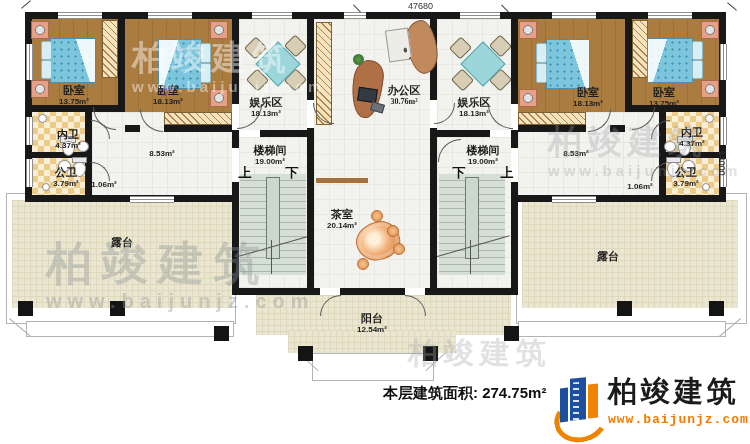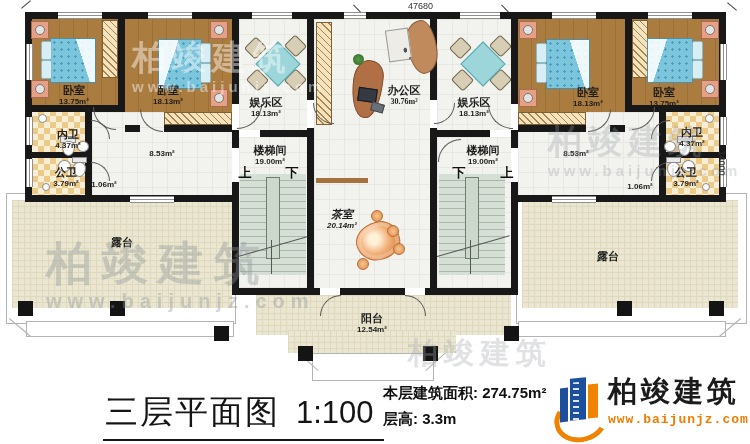--- a/index.html
+++ b/index.html
@@ -354,21 +354,21 @@
     <div class="rarea">19.00m²</div>
   </div>
   <div class="updown" style="left:245px;top:164px;">上</div>
   <div class="updown" style="left:292px;top:164px;">下</div>
   <div class="rlabel" style="left:483px;top:144px;">
     <div class="rname">楼梯间</div>
     <div class="rarea">19.00m²</div>
   </div>
   <div class="updown" style="left:459px;top:164px;">下</div>
   <div class="updown" style="left:507px;top:164px;">上</div>
-  <div class="rlabel" style="left:342px;top:208px;font-style:italic;">
+  <div class="rlabel" style="left:342px;top:208px;">
     <div class="rname">茶室</div>
     <div class="rarea">20.14m²</div>
   </div>
   <div class="rlabel" style="left:372px;top:312px;">
     <div class="rname">阳台</div>
     <div class="rarea">12.54m²</div>
   </div>
   <div class="rlabel" style="left:122px;top:236px;">
     <div class="rname">露台</div>
   </div>
@@ -385,31 +385,24 @@
     <div class="wm-url" style="font-size:15px;letter-spacing:4px;">www.baijunjz.com</div>
   </div>
   <div class="wm" style="left:548px;top:124px;color:rgba(150,156,160,.30);">
     <div class="wm-name" style="font-size:34px;letter-spacing:6px;">柏竣建筑</div>
     <div class="wm-url" style="font-size:15px;letter-spacing:4px;">www.baijunjz.com</div>
   </div>
   <div class="wm" style="left:408px;top:338px;color:rgba(165,170,174,.35);">
     <div class="wm-name" style="font-size:30px;letter-spacing:6px;">柏竣建筑</div>
   </div>
 
-  <div id="title">
-    <span class="t1">三层平面图</span><span class="t2">1:100</span>
-  </div>
   <div id="info">
     <div class="row">
       <span>本层建筑面积:</span>
       <span>274.75m²</span>
-    </div>
-    <div class="row">
-      <span>层高:</span>
-      <span>3.3m</span>
     </div>
   </div>
   <div id="logo">
     <div class="abs" style="left:0;top:2px;width:52px;height:66px;">
       <div class="lg-sw"></div>
       <div class="lg-t2"></div>
       <div class="lg-t1"></div>
       <div class="lg-t3"></div>
     </div>
     <div class="lg-name">柏竣建筑</div>

